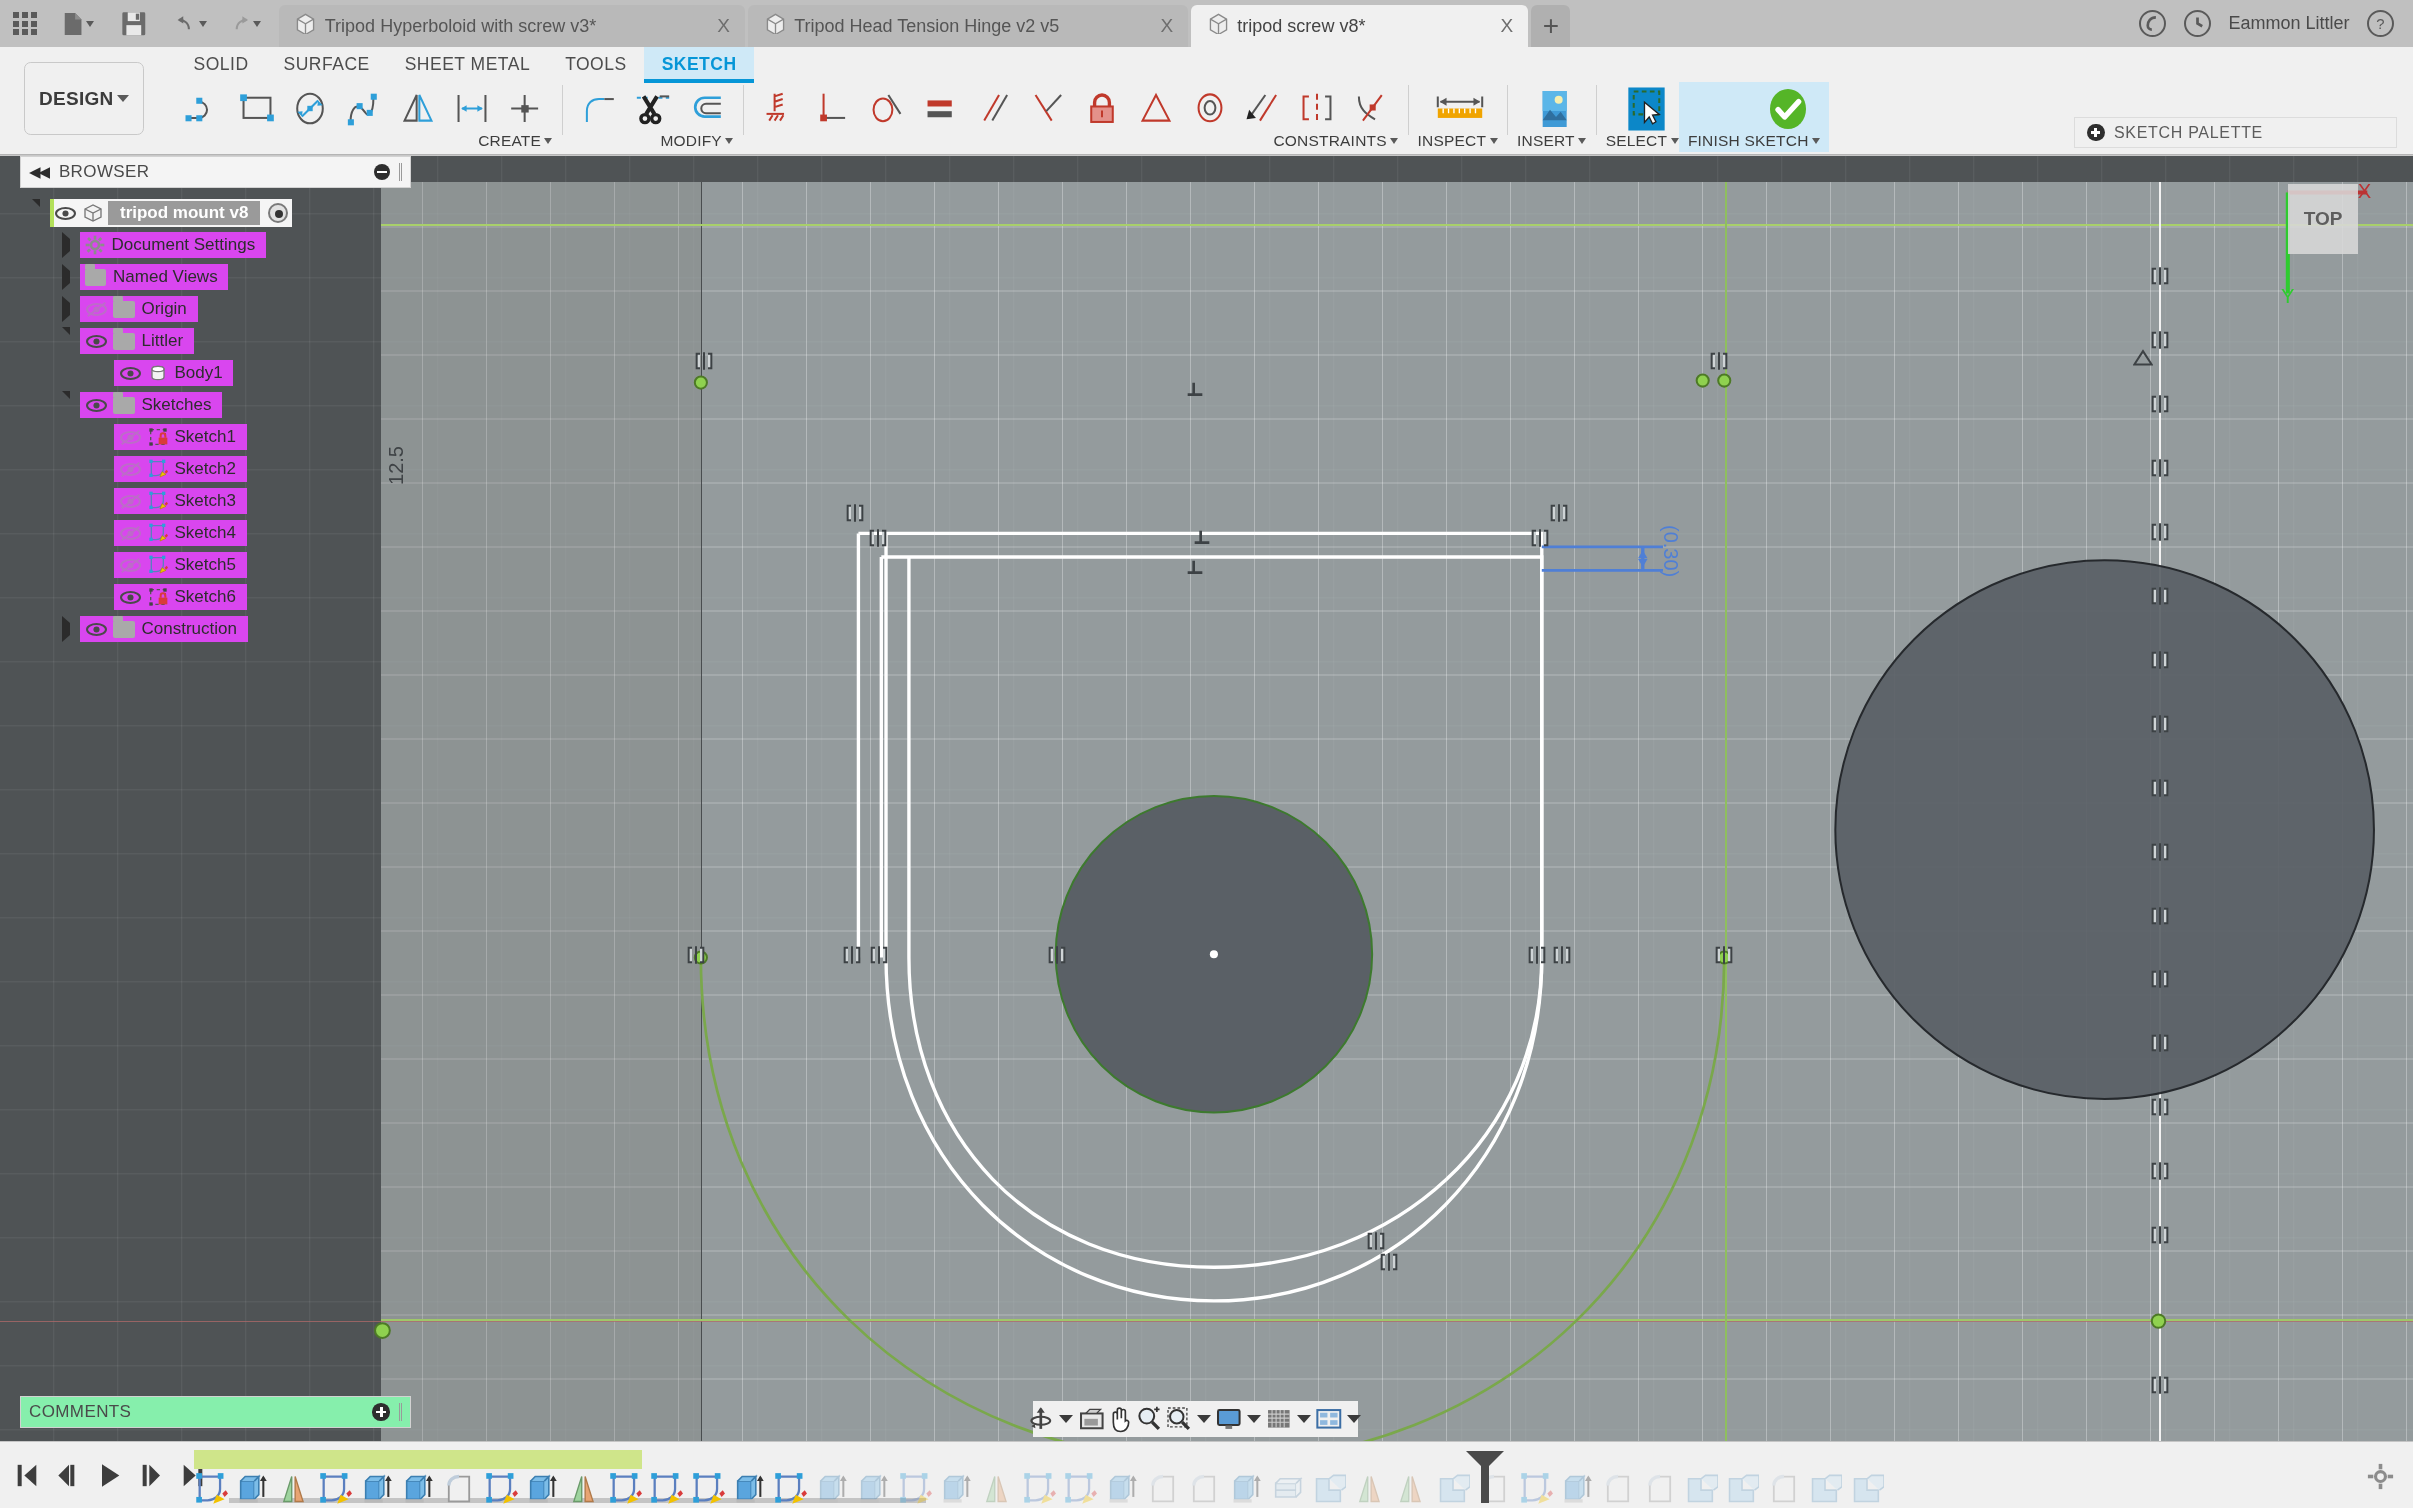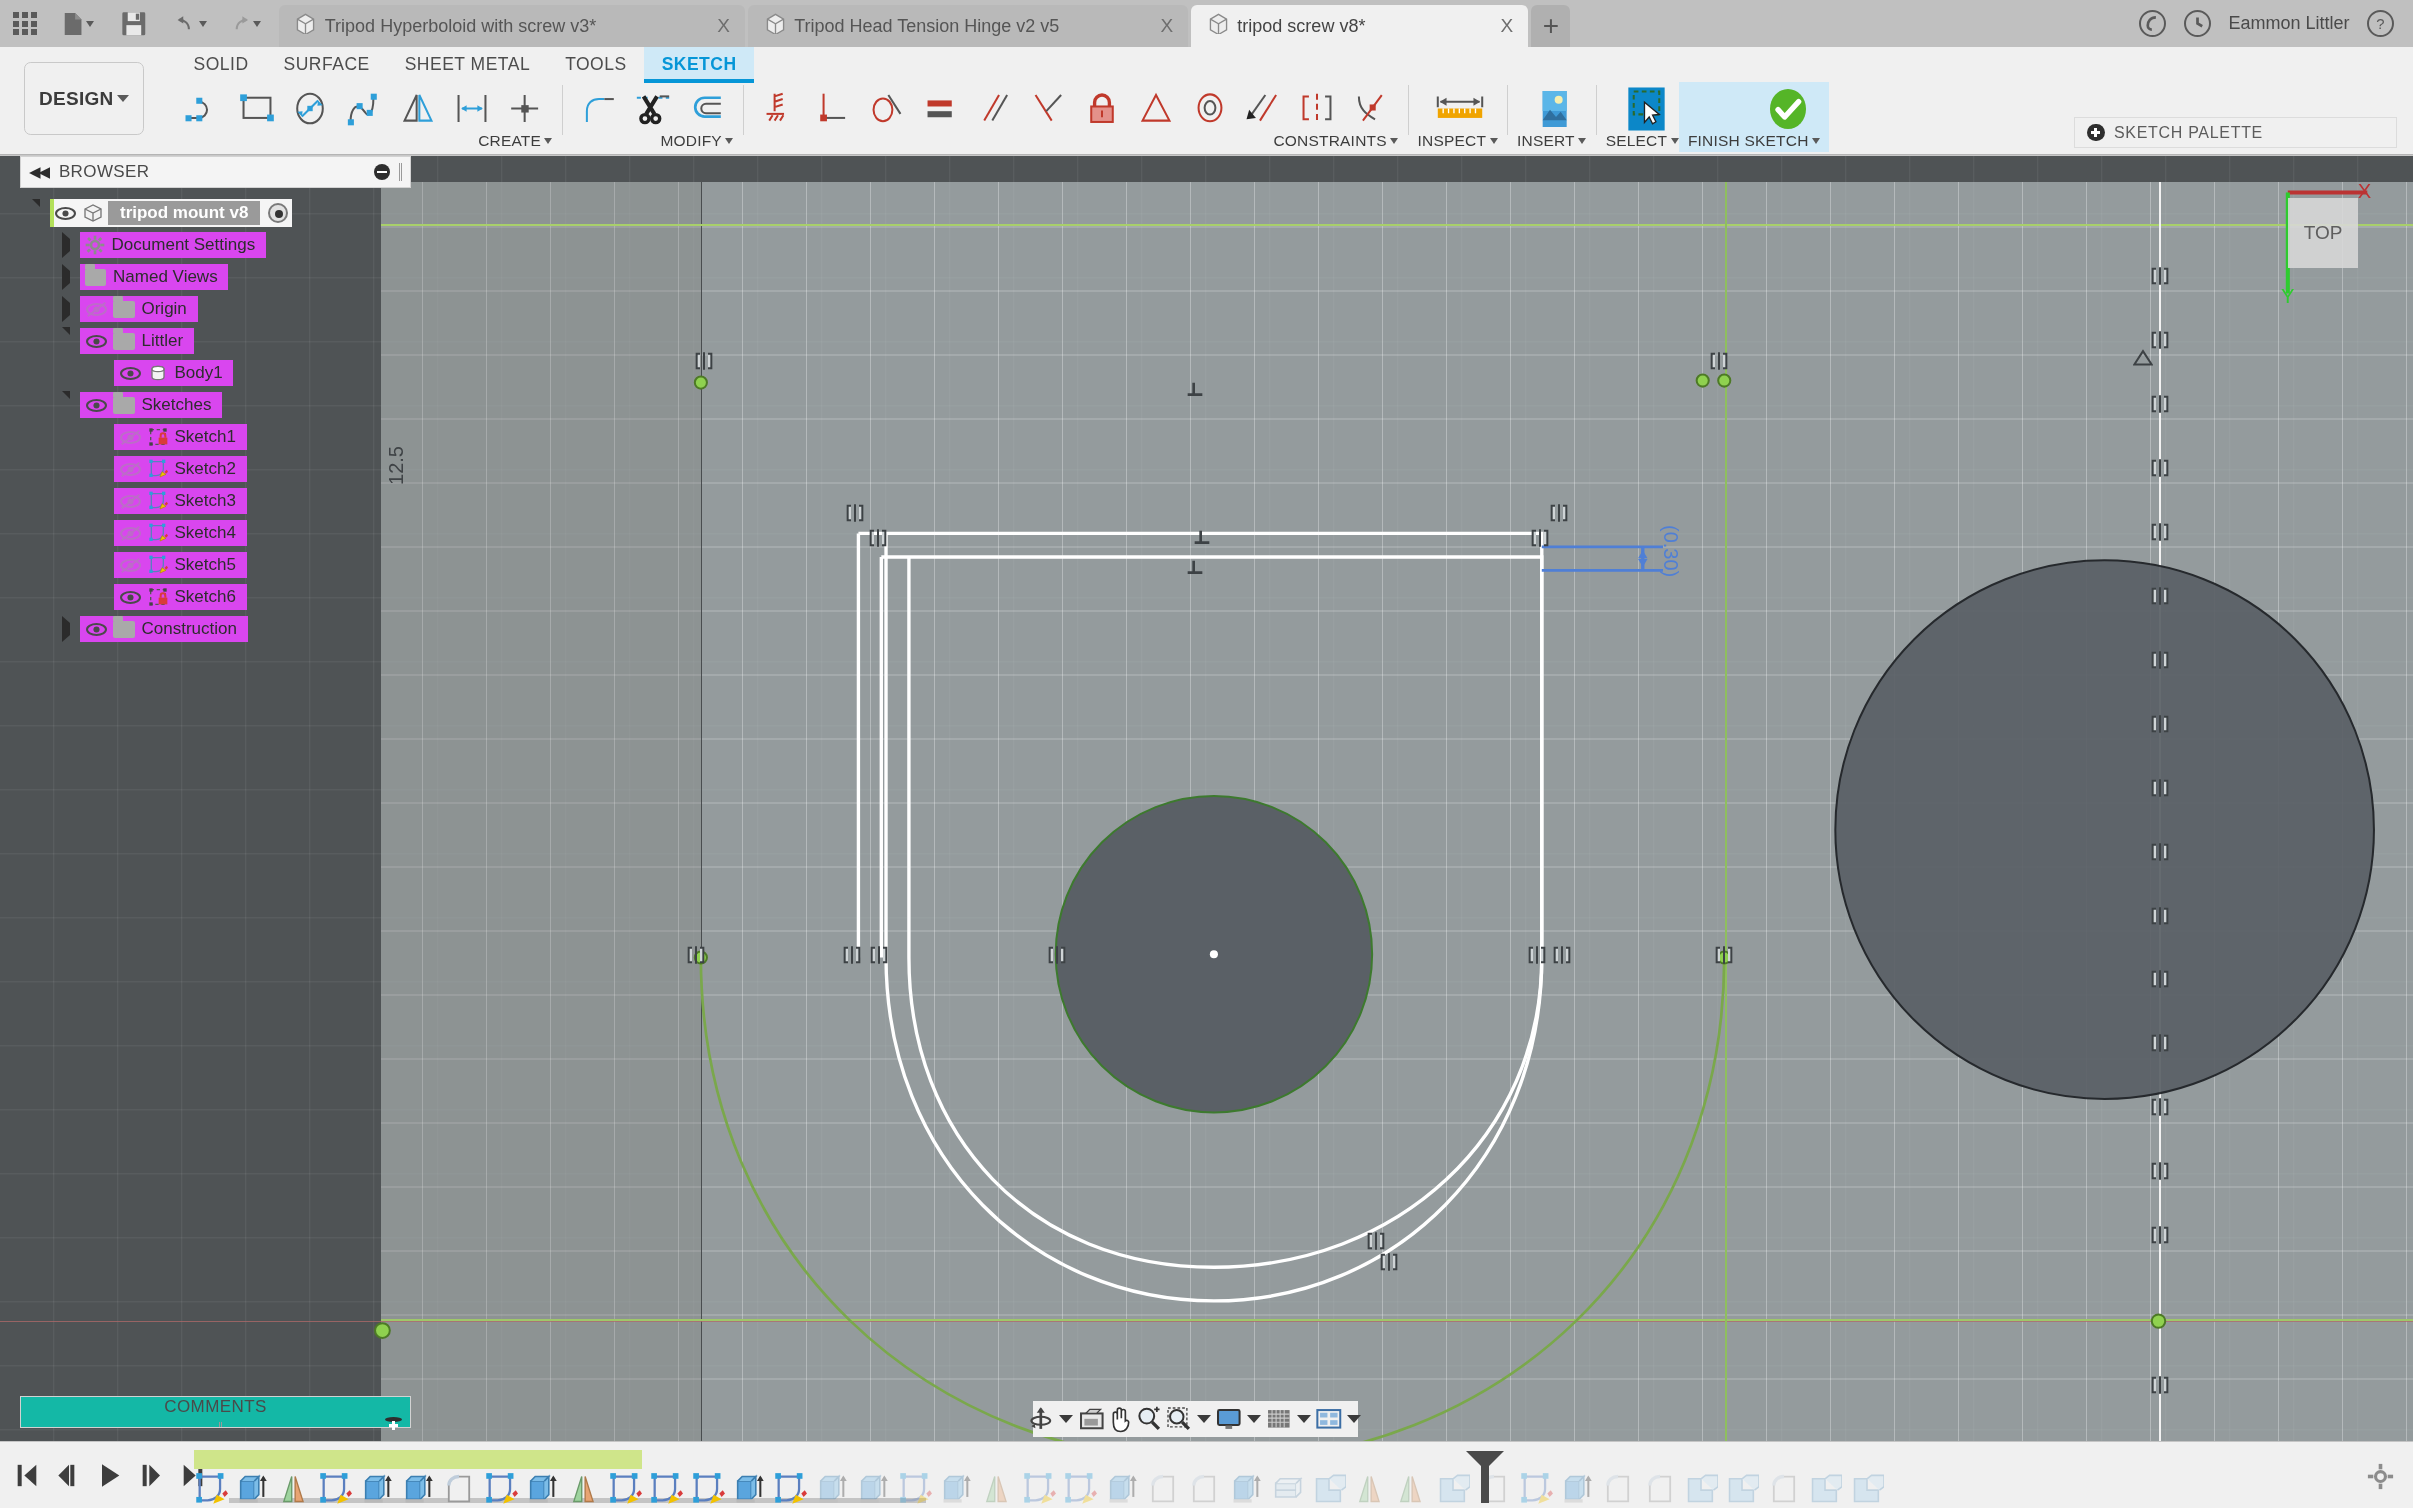--- a/index.html
+++ b/index.html
@@ -140,36 +140,36 @@
     position:relative; margin-left:8px;}
   .radio:after{content:"";position:absolute;left:4.7px;top:4.7px;width:8px;height:8px;border-radius:50%;
     background:#333;}
   .cube-ico { width:20px;height:20px; flex:0 0 auto;}
   .gear { width:20px;height:20px; }
   .bodyico { width:20px;height:20px; }
   .skico { width:20px;height:20px; }
 
   
   #comments { position:absolute; left:20px; top:1396px; width:391px; height:32px;
-    background:#14b8a6; border:0.7px solid #d2d2d2; display:flex; align-items:center;
-    padding:0 8px; font-size:17px; color:#4a4a4a; letter-spacing:0.4px;flex-direction:column; }
+    background:#86efac; border:0.7px solid #d2d2d2; display:flex; align-items:center;
+    padding:0 8px; font-size:17px; color:#4a4a4a; letter-spacing:0.4px; }
 
   
   #navbar { position:absolute; left:1033px; top:1401px; width:325px; height:36px;
     background:#f0f0f0; display:flex; align-items:center; justify-content:center; gap:4px;
     padding:0 9.4px; }
   .nv { width:27px;height:27px;display:flex;align-items:center;justify-content:center;}
   .nvcaret { width:0;height:0;border-left:7.4px solid transparent;border-right:7.4px solid transparent;
     border-top:8.8px solid #3a3a3a; margin:0 1.3px; }
 
   
   #viewcube { position:absolute; right:39px; top:27px; width:101px; }
-  #cubeface { position:absolute; left:15px; top:15px; width:70px; height:70px;
+  #cubeface { position:absolute; left:15px; top:1px; width:70px; height:70px;
     background:rgba(216,216,216,.88); display:flex; align-items:center; justify-content:center;
-    color:#5e5e5e; font-size:19px; }
+    color:#5e5e5e; font-size:19px;font-weight:bold; }
 
   
   #timeline { position:absolute; left:0; top:1441px; width:2413px; height:67px;
     background:#f0f0f0; border-top:0.7px solid #c5c5c5; display:flex; align-items:center; }
   #tlplay { display:flex; align-items:center; gap:17.5px; margin-left:15px; }
   .tp { width:24px;height:27px; }
   #tlgreen { position:absolute; left:194px; top:1450px; width:448px; height:19px;
     background:#cfe58a; }
   #tlitems { position:absolute; left:194px; top:1471px; display:flex; align-items:flex-end;
     height:36px; }

